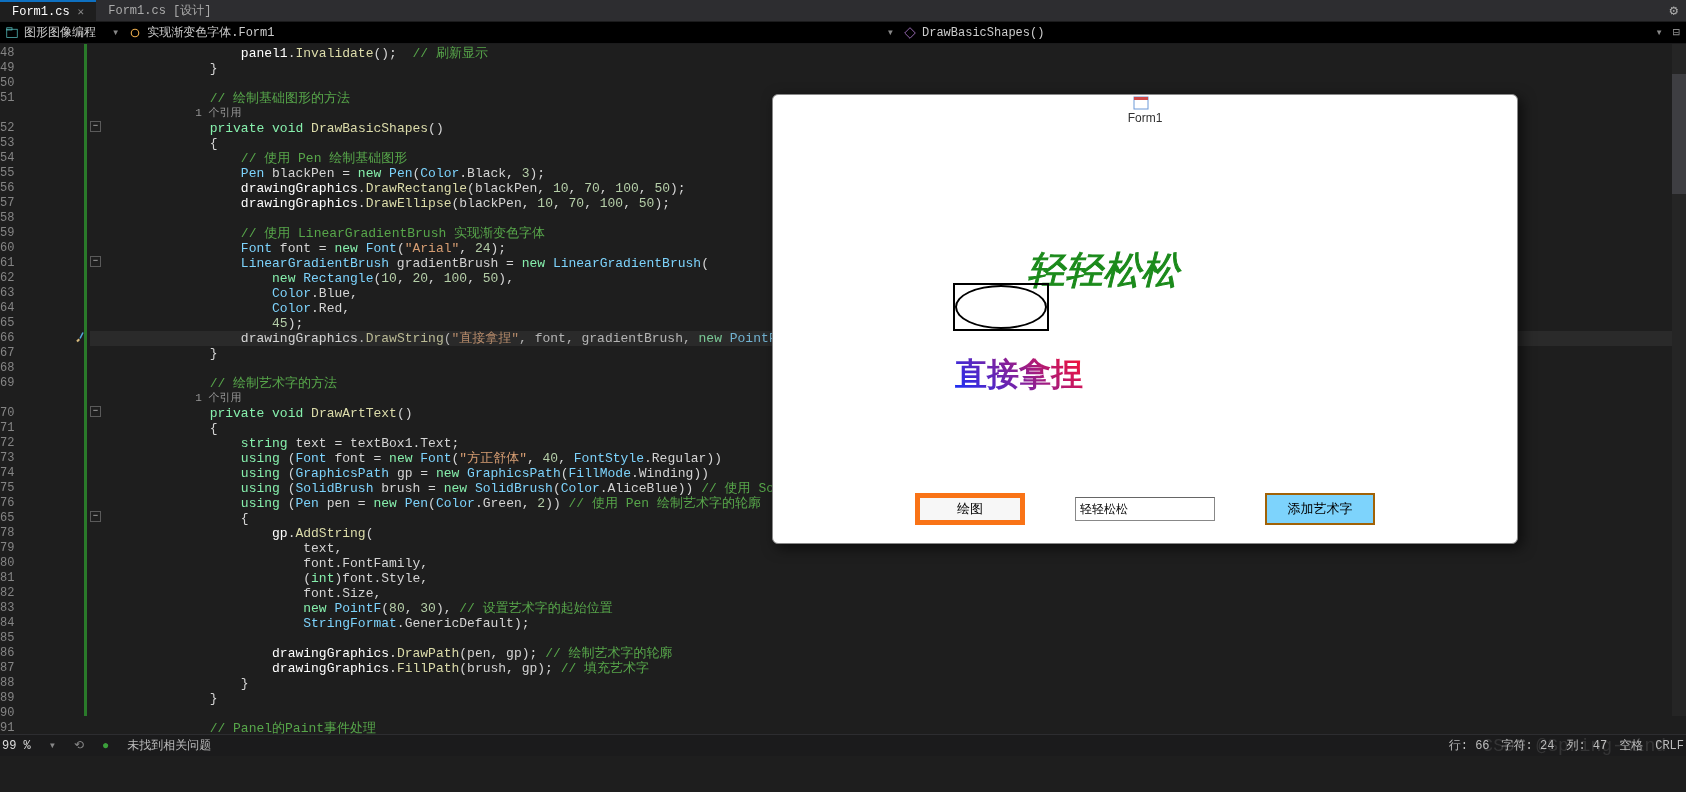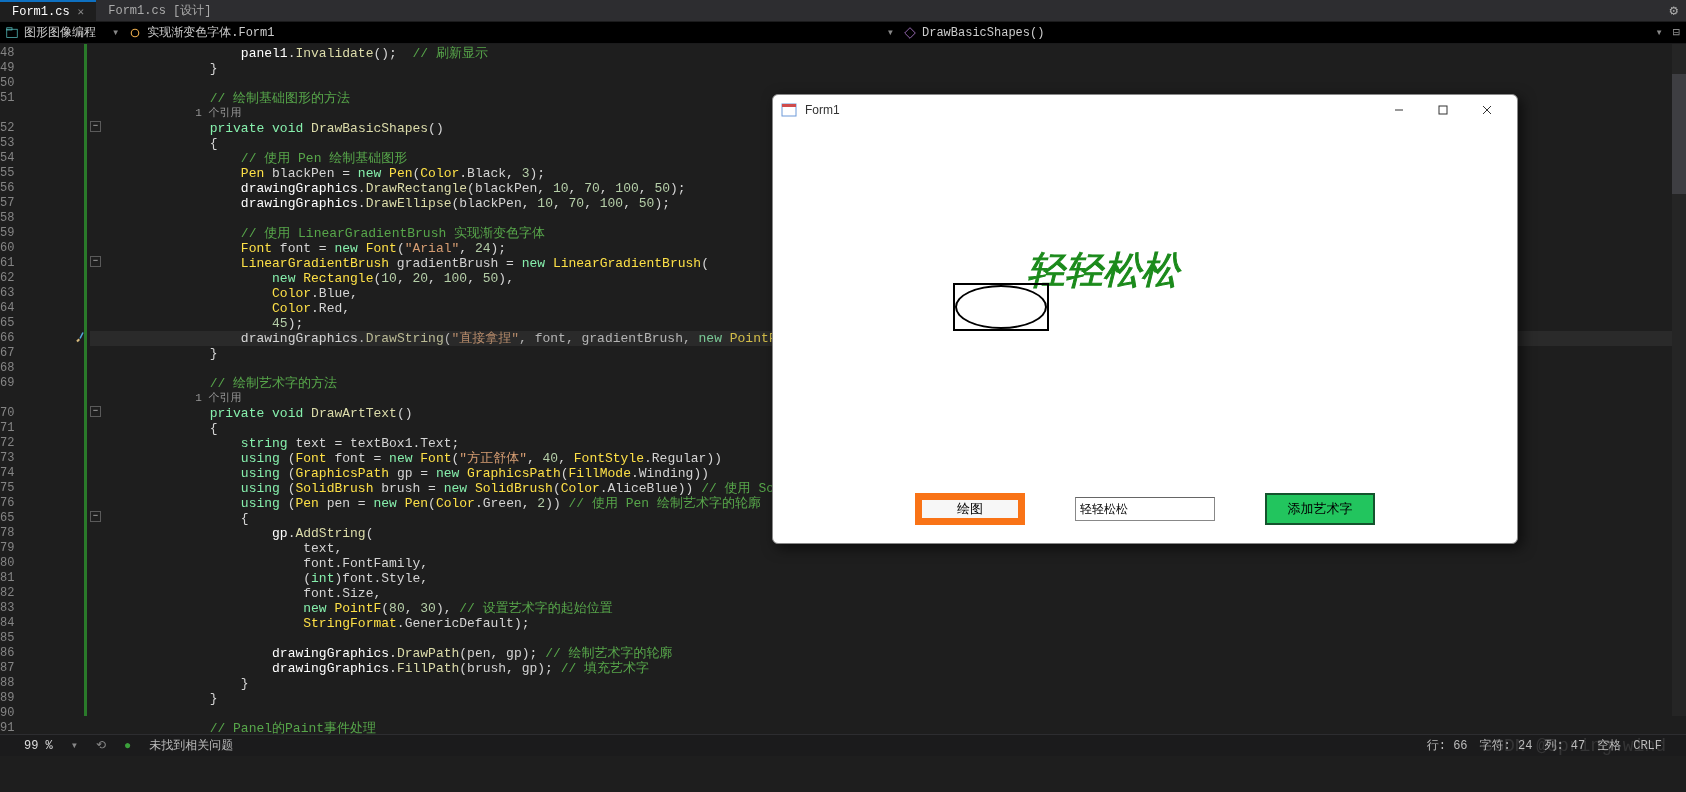--- a/index.html
+++ b/index.html
@@ -105,21 +105,21 @@
 }
 .code-line { height: 15px; }
 .hl-line {
   position: absolute;
   left: 0;
   height: 15px;
   background: rgba(80,80,80,0.25);
   width: 100%;
 }
 .kw { color: #86efac; }
-.typ { color: #fde047; }
+.typ { color: #7dd3fc; }
 .mtd { color: #dcdcaa; }
 .str { color: #d69d72; }
 .num { color: #b5cea8; }
 .cmt { color: #57a64a; }
 .codelens { color: #969696; font-size: 11px; }
 .op { color: #d4d4d4; }
 .pale { color: #ffffff; }
 .brush-icon {
   position: absolute;
   left: 74px;
@@ -139,21 +139,21 @@
   position: absolute;
   bottom: 36px;
   left: 0; right: 0;
   height: 22px;
   background: #1b1b1c;
   border-top: 1px solid #2d2d30;
   display: flex;
   align-items: center;
   font-size: 12px;
   color: #bbb;
-  padding: 0 24px;
+  padding: 0 2px;
   gap: 18px;
 }
 .sb-pct { color: #ddd; }
 .sb-arrows { color: #888; }
 .sb-check { color: #3ba03b; }
 .sb-right { margin-left: auto; display: flex; gap: 12px; align-items: center; }
 .watermark {
   position: absolute;
   bottom: 36px;
   right: 20px;
@@ -175,20 +175,21 @@
   overflow: hidden;
 }
 .wf-title {
   height: 30px;
   display: flex;
   align-items: center;
   padding: 0 8px;
   font-family: 'Segoe UI', sans-serif;
   font-size: 12px;
   color: #333;
+  flex-direction: column;
 }
 .wf-icon {
   width: 16px; height: 16px; margin-right: 8px;
   display: inline-block;
 }
 .wf-controls { margin-left: auto; display: flex; }
 .wf-btn { width: 44px; height: 28px; display:flex; align-items:center; justify-content:center; cursor:pointer; }
 .wf-btn svg { stroke: #333; }
 .wf-canvas {
   position: relative;
@@ -235,25 +236,25 @@
   height: 40px;
   display: flex;
   align-items: center;
   justify-content: center;
   gap: 50px;
   font-family: 'Microsoft YaHei', sans-serif;
 }
 .wf-button {
   width: 110px; height: 32px;
   background: #f7f7f7;
-  border: 7px solid #f97316;
+  border: 5px solid #f97316;
   font-size: 13px;
   cursor: pointer;
 }
-.wf-button.focus { border: 2px solid #14532d; background:#22c55e; }
+.wf-button.focus { border: 2px solid #a16207; background:#7dd3fc; }
 .wf-text {
   width: 140px; height: 24px;
   border: 1px solid #888;
   border-top-color:#666;
   padding: 2px 4px;
   font-size: 12px;
 }
 </style>
 </head>
 <body>
@@ -395,20 +396,21 @@
             <line x1="2" y1="2" x2="10" y2="10" stroke-width="1"></line>
             <line x1="10" y1="2" x2="2" y2="10" stroke-width="1"></line>
           </svg>
         </div>
     </div>
   </div>
   <div class="wf-canvas">
     <div class="arttext1">轻轻松松</div>
     <div class="rect"></div>
     <div class="ellipse"></div>
+    <div class="gradtext">直接拿捏</div>
   </div>
   <div class="wf-bottom">
     <button class="wf-button">绘图</button>
     <input class="wf-text" value="轻轻松松" style="">
     <button class="wf-button focus">添加艺术字</button>
   </div>
 </div>
 
 <div class="statusbar">
   <span class="sb-pct">99 %</span>

